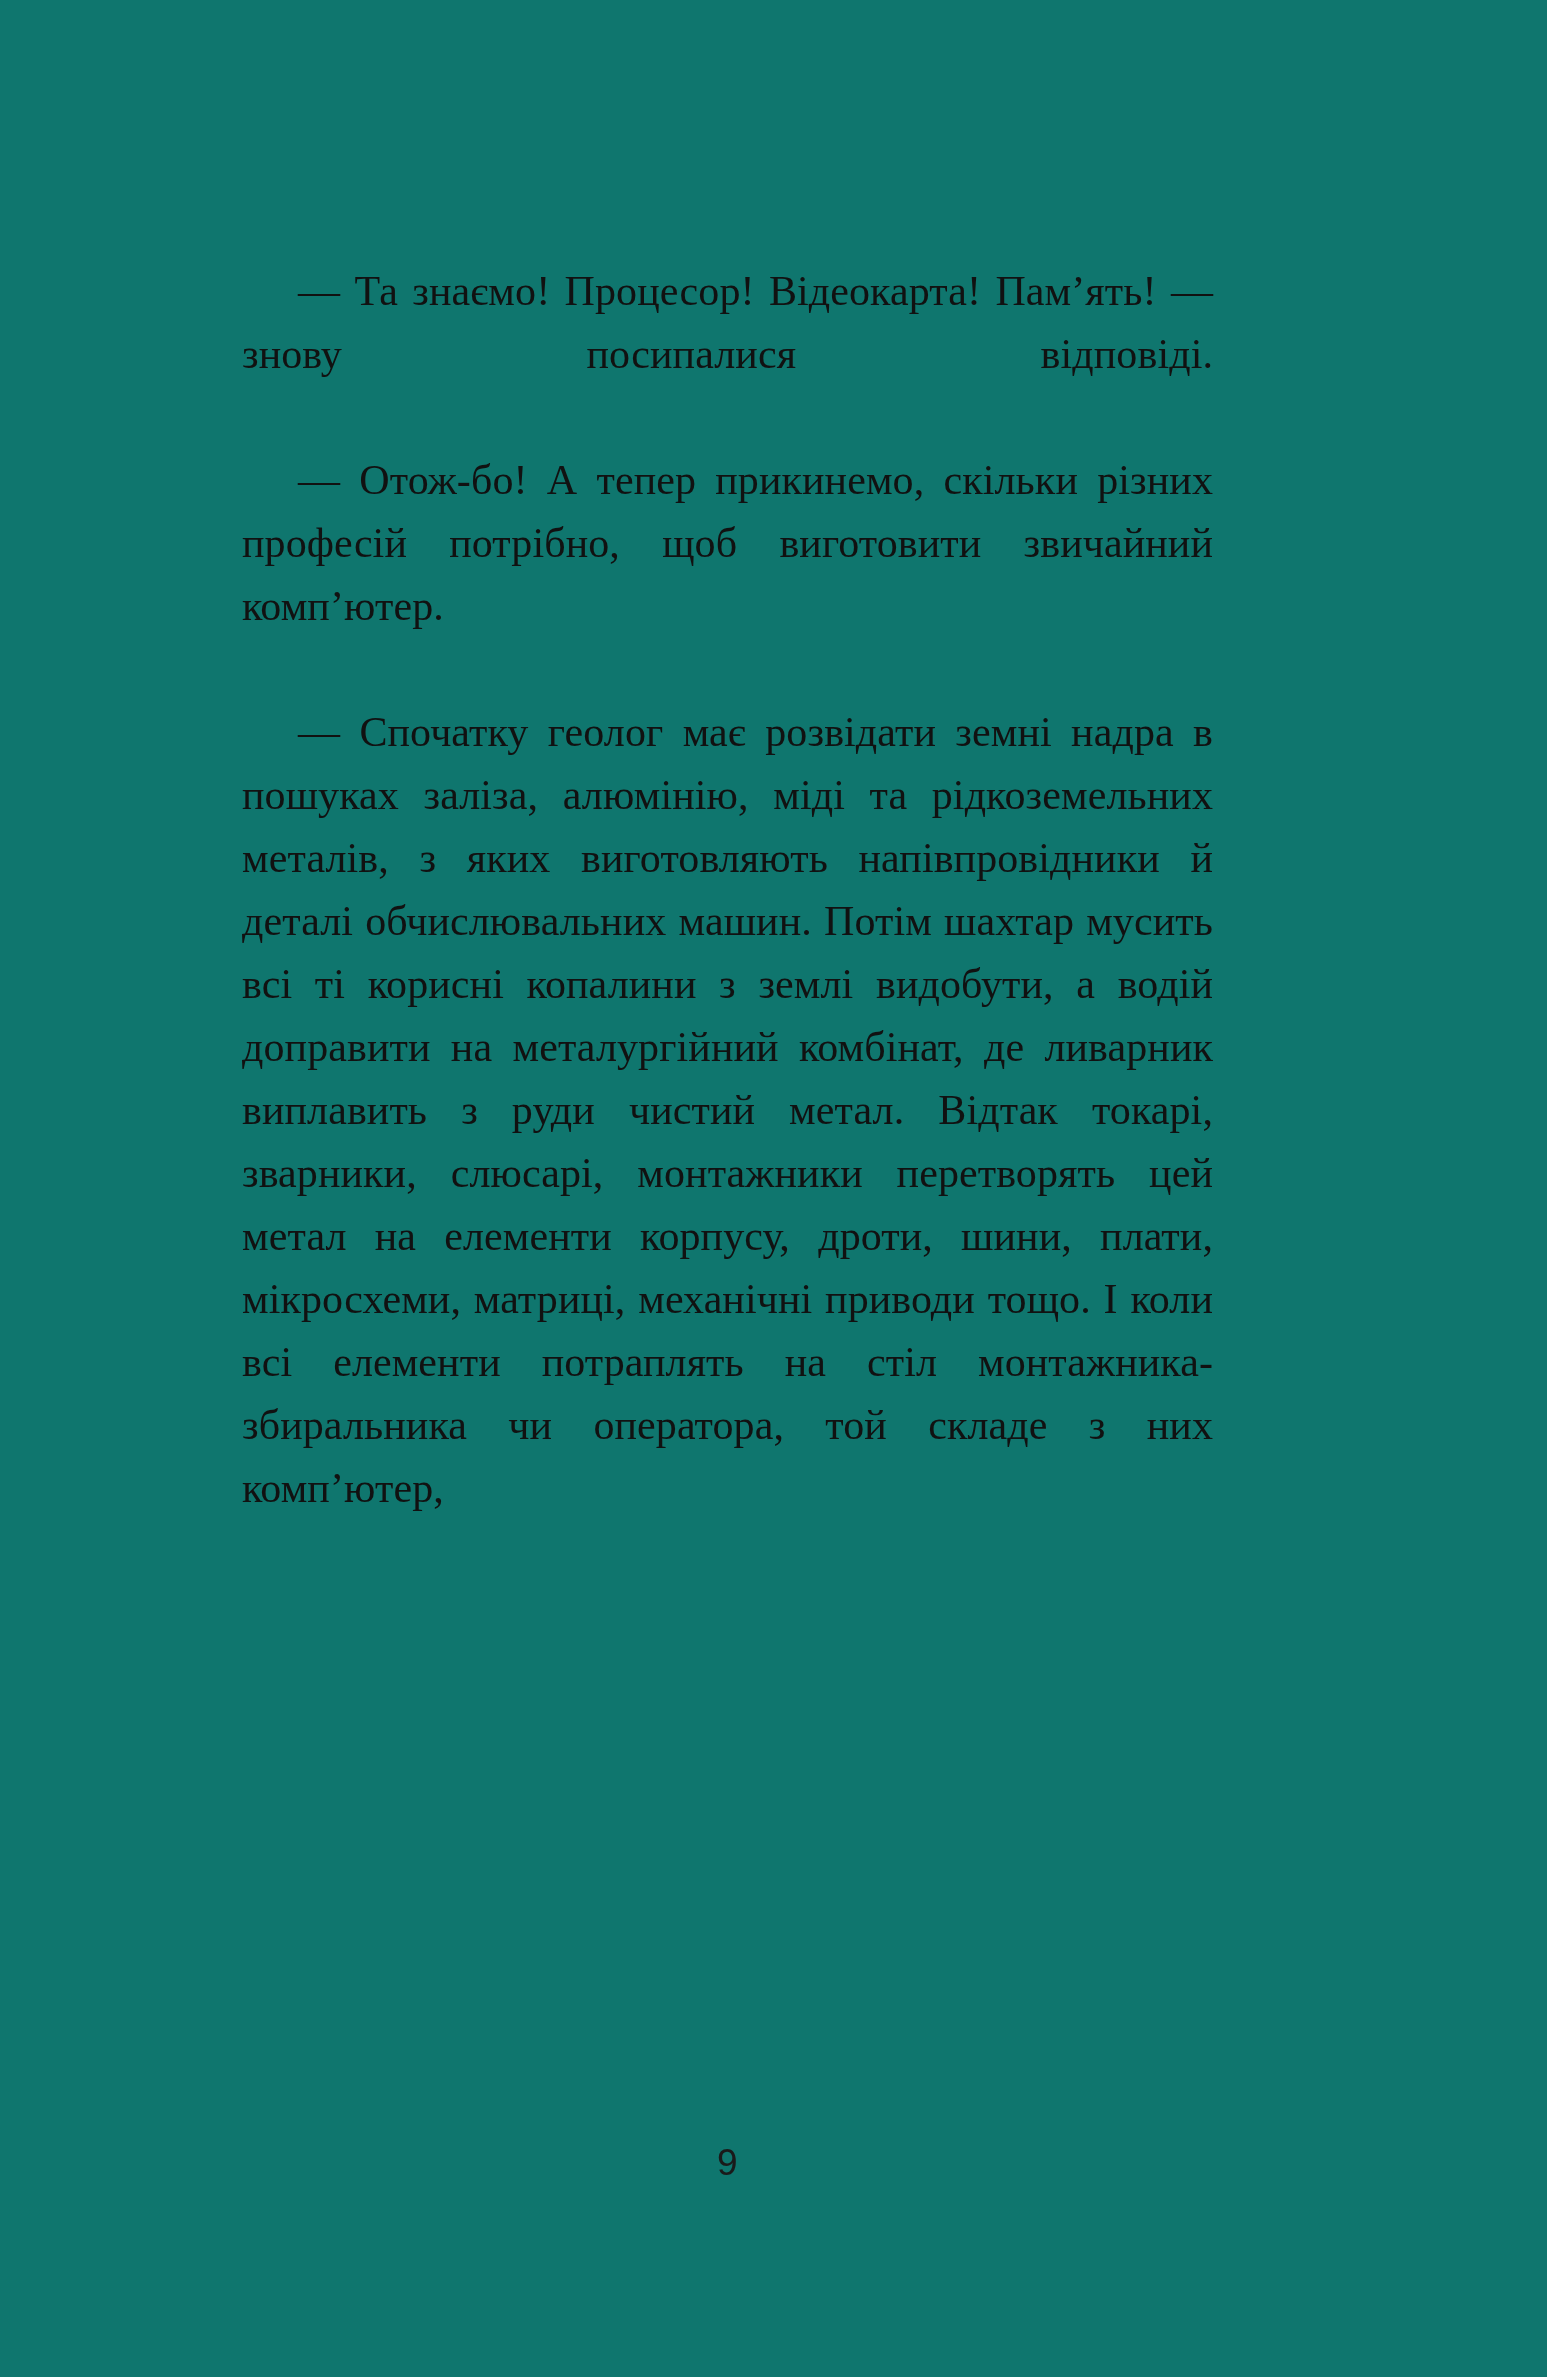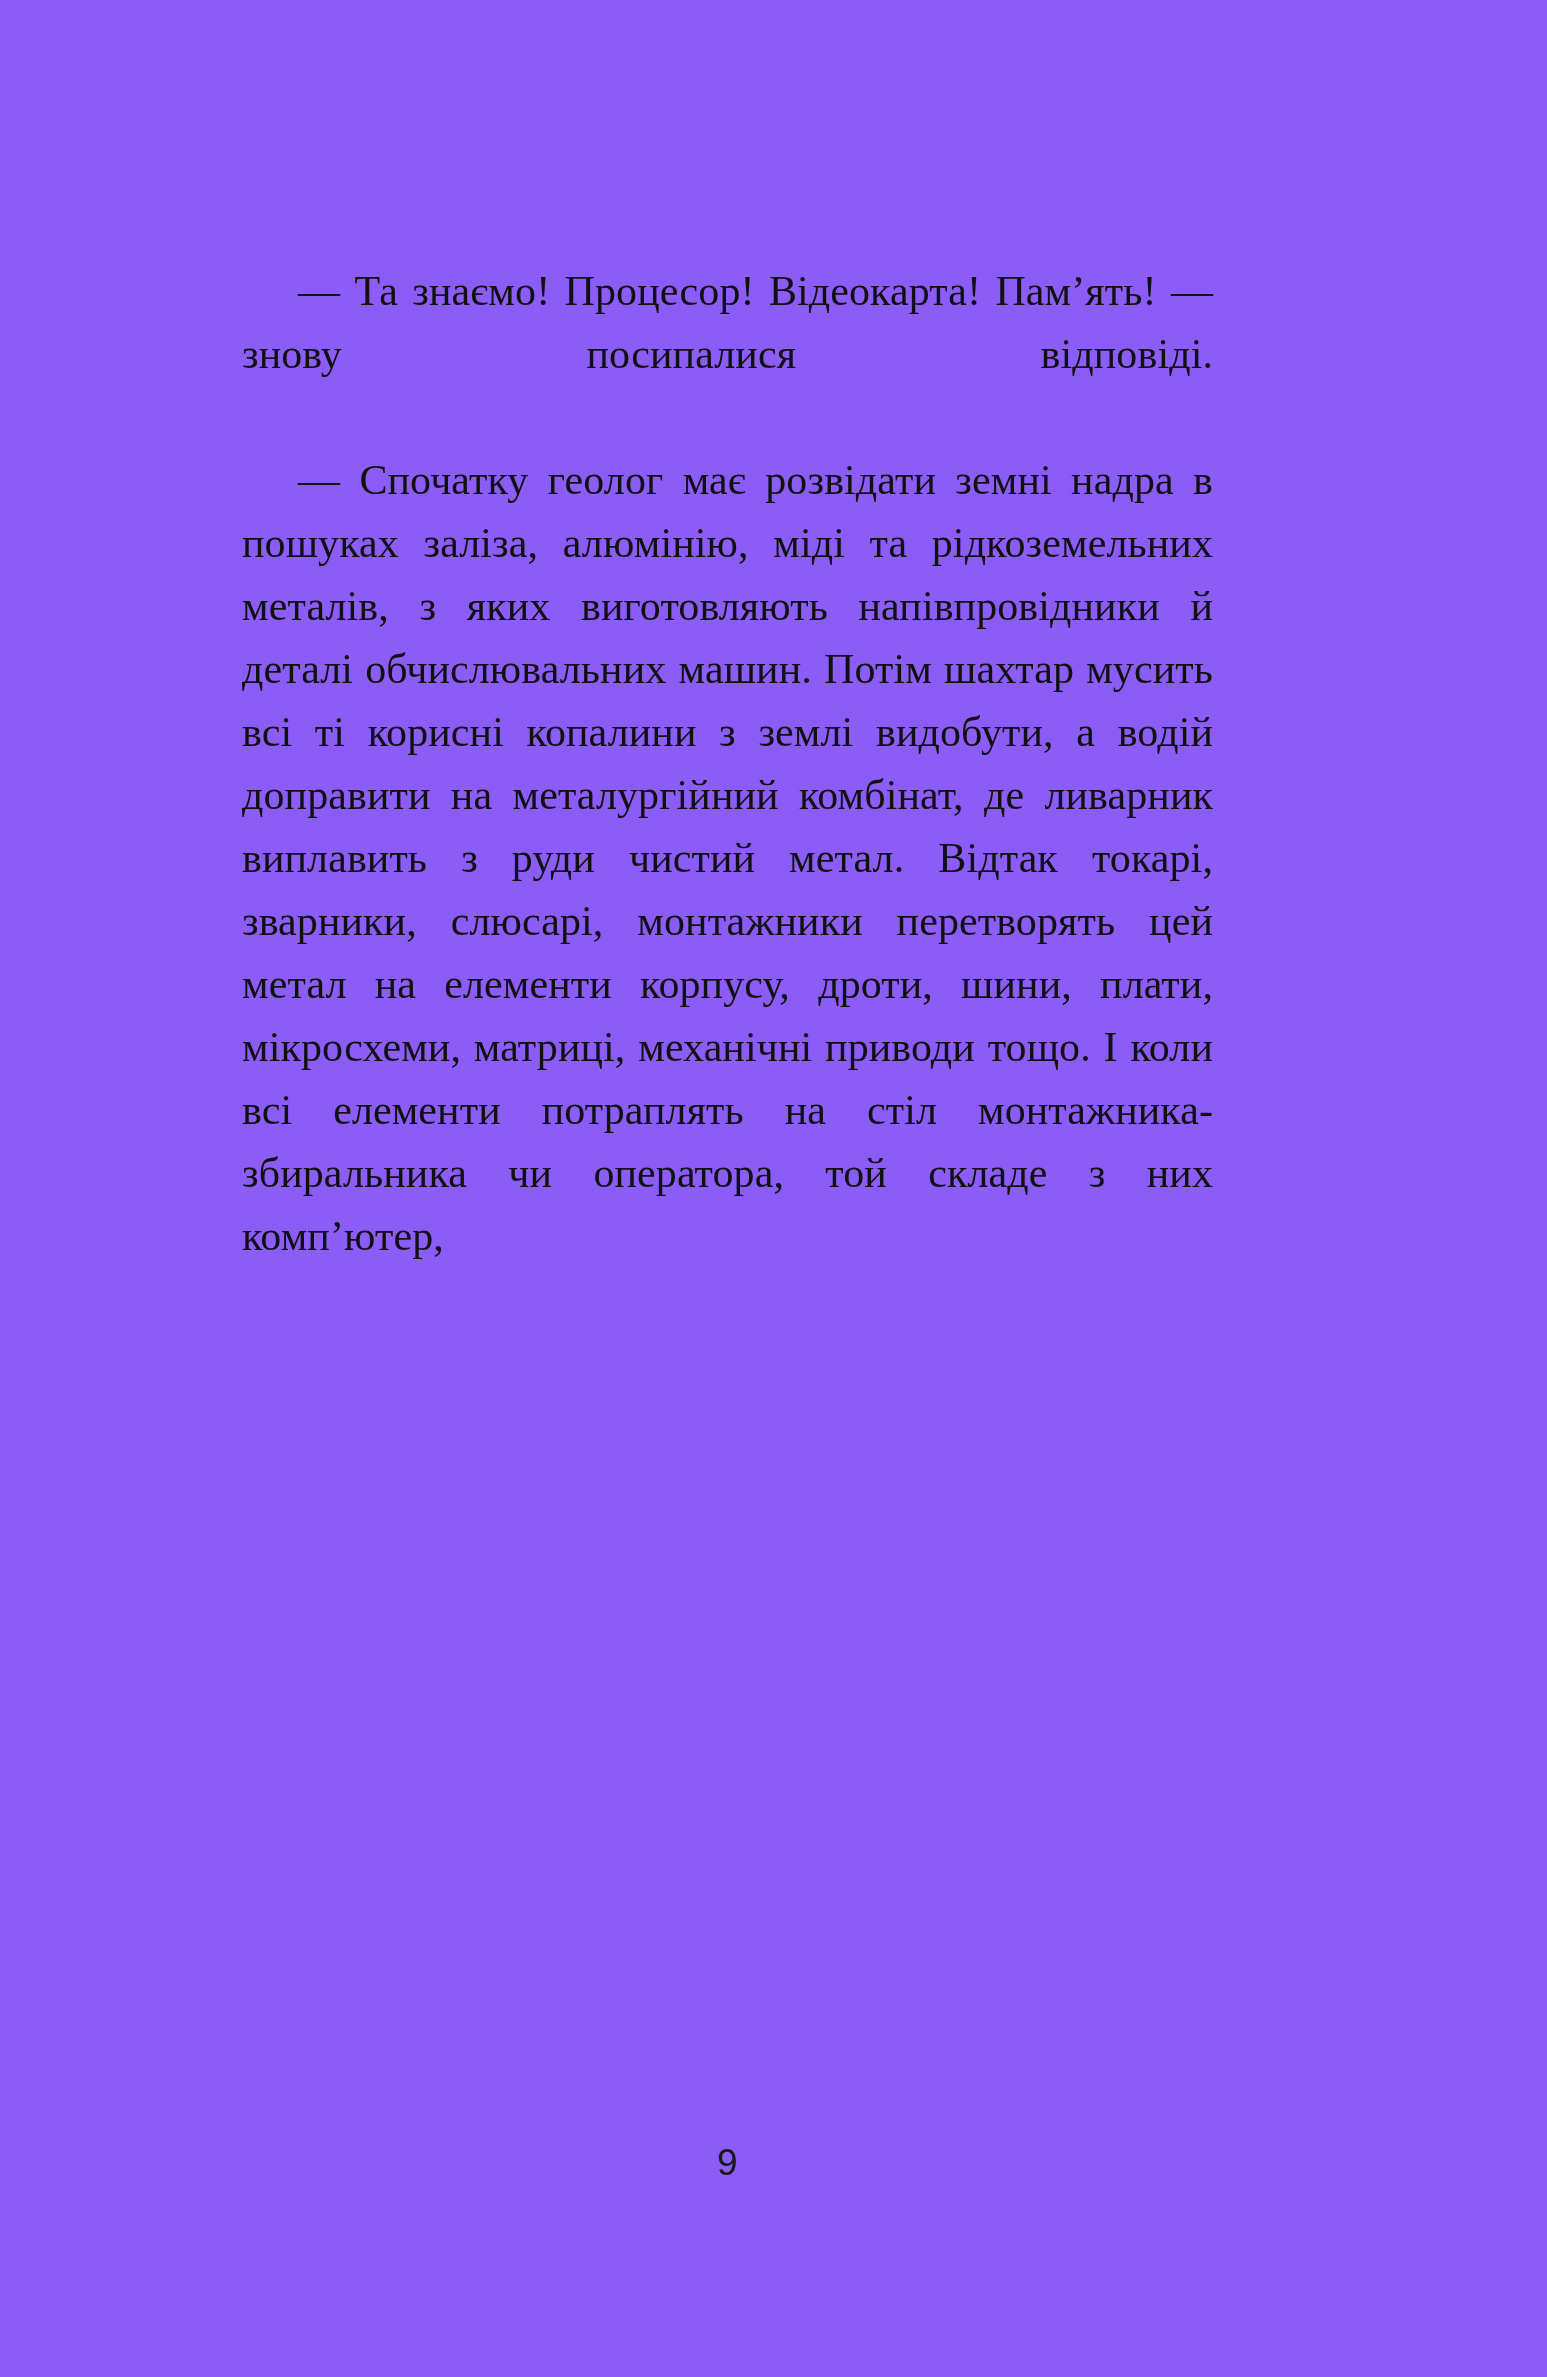--- a/index.html
+++ b/index.html
@@ -17,21 +17,21 @@
     color: #111111;
     -webkit-font-smoothing: antialiased;
   }
 
   #page {
     position: absolute;
     left: 0;
     top: 0;
     width: 1548px;
     height: 2377px;
-    background: #8b5cf6;
+    background: #0f766e;
   }
 
   #text-block {
     position: absolute;
     left: 242px;
     top: 260px;
     width: 971px;
   }
 
   .para {
@@ -68,19 +68,20 @@
     letter-spacing: 0.4px;
   }
 </style>
 </head>
 <body>
 
 <div id="page">
 
   <div id="text-block">
     <p class="para">— Та знаємо! Процесор! Відеокарта! Пам’ять! — знову посипалися відповіді.</p>
+    <p class="para">— Отож-бо! А тепер прикинемо, скільки різних професій потрібно, щоб виготовити звичайний комп’ютер.</p>
     <p class="para">— Спочатку геолог має розвідати земні надра в пошуках заліза, алюмінію, міді та рідкоземельних металів, з яких виготовляють напівпровідники й деталі обчислювальних машин. Потім шахтар мусить всі ті корисні копалини з землі видобути, а водій доправити на металургійний комбінат, де ливарник виплавить з руди чистий метал. Відтак токарі, зварники, слюсарі, монтажники перетворять цей метал на елементи корпусу, дроти, шини, плати, мікросхеми, матриці, механічні приводи тощо. І коли всі елементи потраплять на стіл монтажника-збиральника чи оператора, той складе з них комп’ютер,</p>
   </div>
 
   <div id="page-number">9</div>
 
 </div>
 
 
 </body></html>

